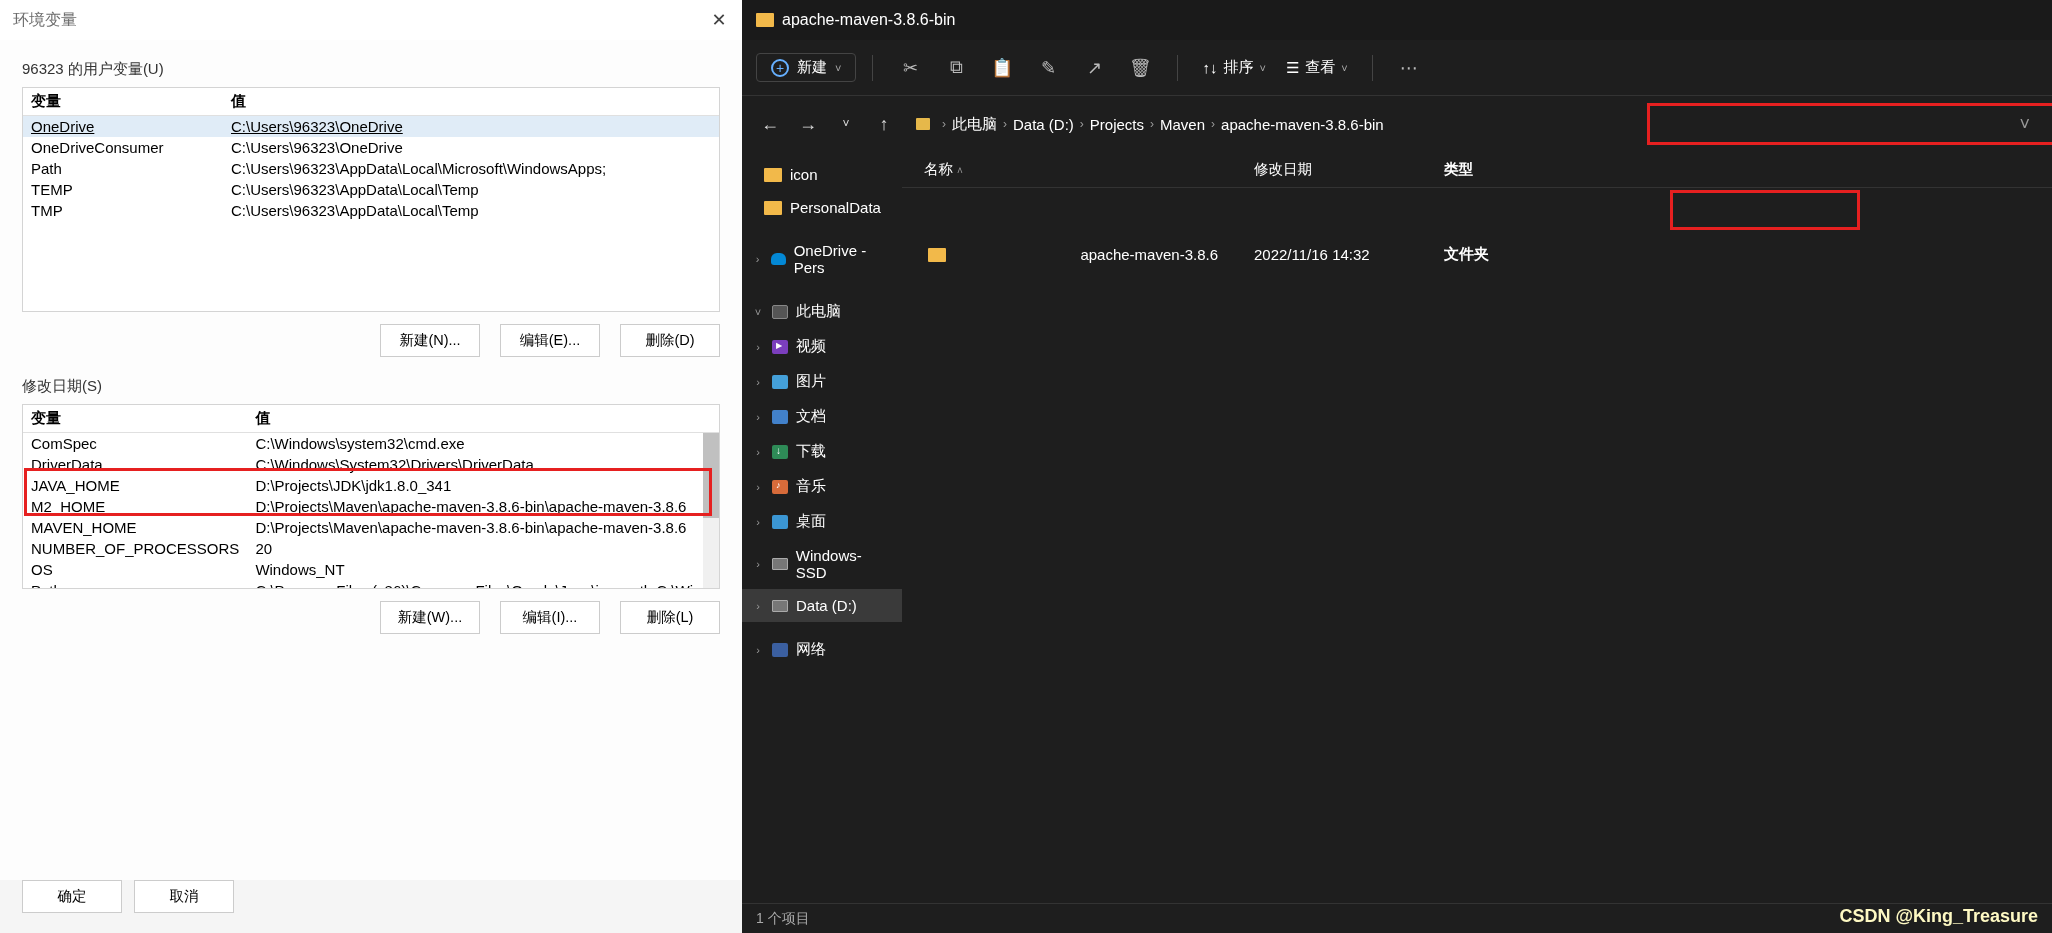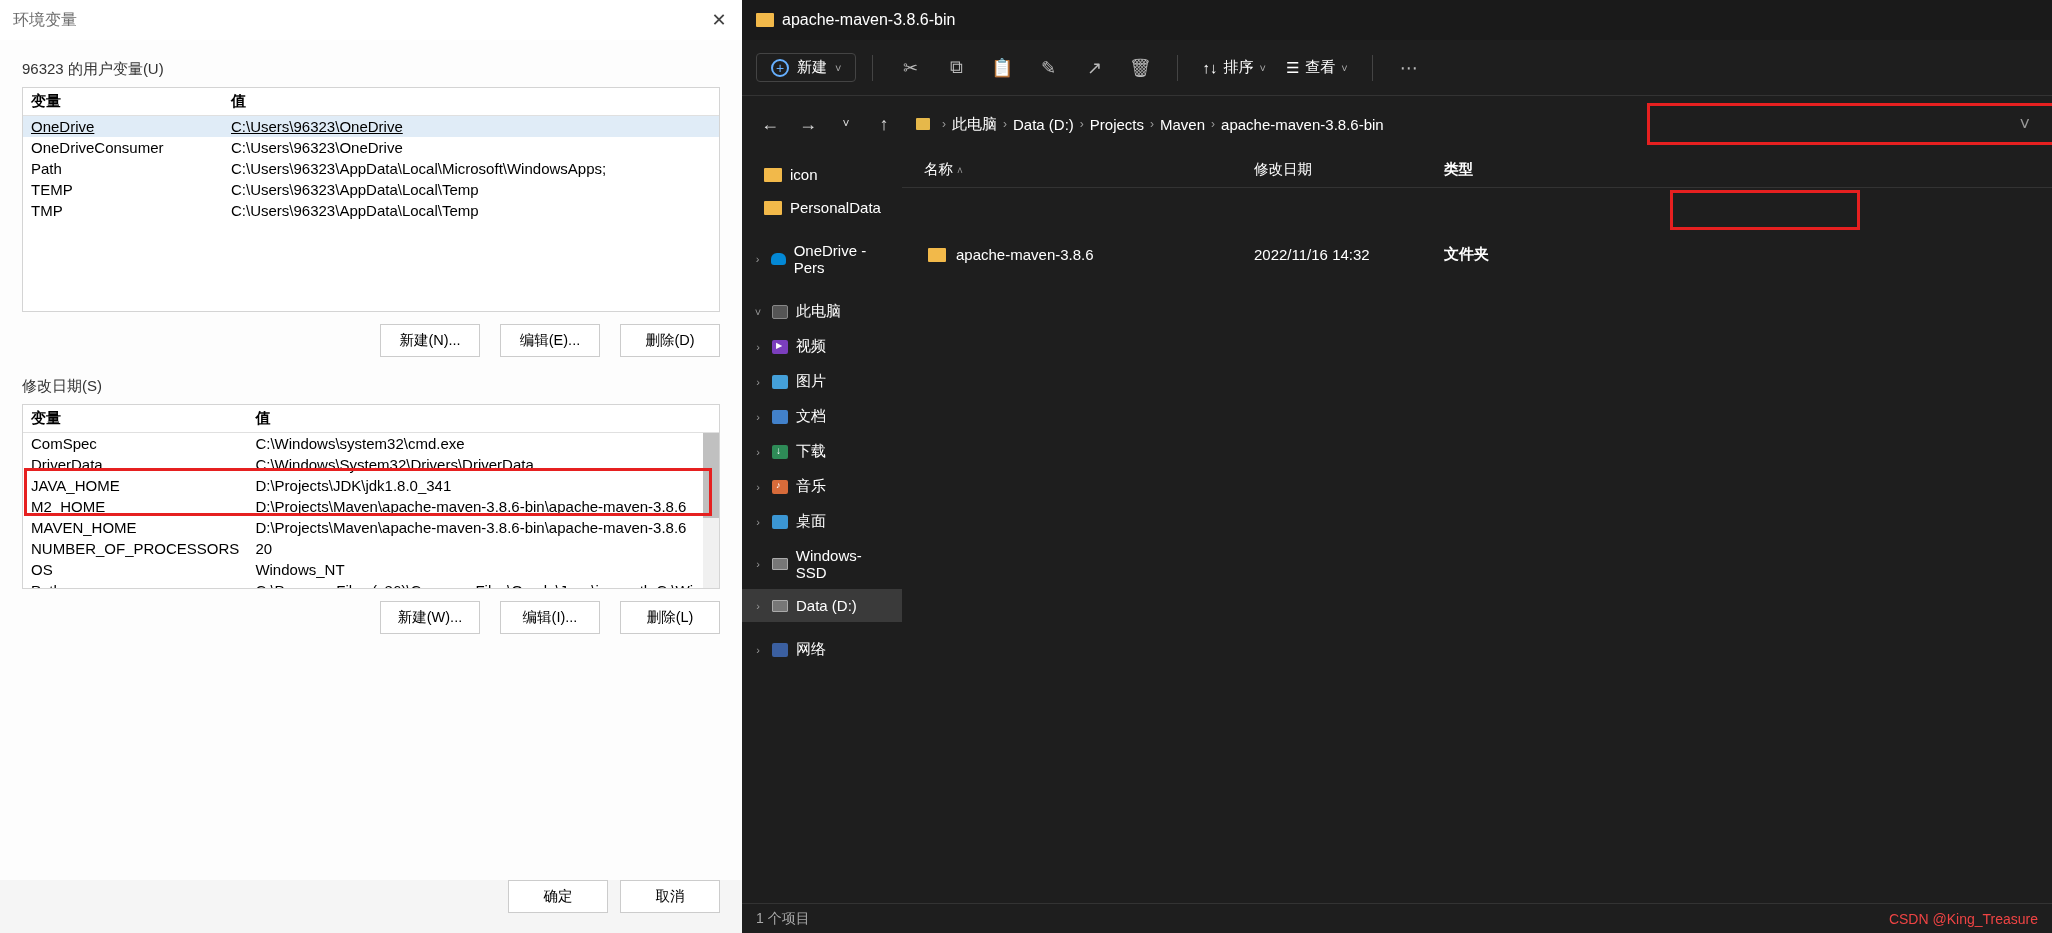--- a/index.html
+++ b/index.html
@@ -22,21 +22,21 @@
     .col-value { width: calc(100% - 200px); }
     .scroll-track { position: absolute; right: 0; top: 28px; width: 16px; bottom: 0; background: #f0f0f0; }
     .scroll-thumb { width: 100%; background: #c0c0c0; }
     
     .btn-row { display: flex; justify-content: flex-end; gap: 20px; margin: 12px 0 20px; }
     .btn { min-width: 100px; padding: 6px 16px; font-size: 14.5px; background: #fff; border: 1px solid #ccc; cursor: pointer; }
     
     .highlight-red-box { position: absolute; border: 3px solid #e62020; pointer-events: none; z-index: 10; }
     .hl1 { left: 24px; top: 468px; width: 688px; height: 48px; }
     
-    .dialog-footer { display: flex; justify-content: flex-end; gap: 12px; padding: 0 22px 20px; }
+    .dialog-footer { display: flex; gap: 12px; padding: 0 22px 20px; }
     
     
     .explorer { flex: 1; background: #1e1e1e; color: #fff; display: flex; flex-direction: column; position: relative; }
     .ex-titlebar { height: 40px; display: flex; align-items: center; padding: 0 14px; font-size: 16px; background: #1a1a1a; }
     .ex-folder-icon { width: 18px; height: 14px; background: #f2b94a; border-radius: 1px; margin-right: 8px; display: inline-block; }
     
     .ex-toolbar { height: 56px; display: flex; align-items: center; padding: 0 14px; gap: 4px; border-bottom: 1px solid #333; }
     .new-btn { display: flex; align-items: center; gap: 8px; padding: 4px 14px; border: 1px solid #444; border-radius: 4px; cursor: pointer; font-size: 15px; }
     .new-plus { width: 18px; height: 18px; border: 2px solid #66b0ff; border-radius: 50%; display: inline-flex; align-items: center; justify-content: center; color: #66b0ff; font-size: 14px; line-height: 1; }
     .tb-divider { width: 1px; height: 26px; background: #444; margin: 0 12px; }
@@ -76,25 +76,25 @@
     
     .file-area { flex: 1; display: flex; flex-direction: column; gap: 47px; }
     .file-header { display: flex; padding: 8px 4px; font-size: 14.5px; border-bottom: 1px solid #333; }
     .fh-col { padding: 0 18px; }
     .fh-name { width: 330px; }
     .fh-date { width: 190px; }
     .fh-type { flex: 1; font-weight: bold; }
     .sort-indicator { color: #999; font-size: 10px; margin-left: 4px; }
     
     .file-row { display: flex; align-items: center; padding: 10px 4px; font-size: 15px; cursor: pointer; }
-    .file-row .fh-name { display: flex; align-items: center; gap: 10px; padding-left: 22px; }
+    .file-row .fh-name { display: flex; align-items: center; gap: 10px; padding-left: 22px; justify-content: space-between; }
     .hl3 { left: 928px; top: 190px; width: 190px; height: 40px; }
     
     .status-bar { height: 30px; border-top: 1px solid #333; display: flex; align-items: center; padding: 0 14px; color: #aaa; font-size: 14px; justify-content: space-between; }
-    .watermark { position: absolute; right: 14px; bottom: 6px; color: #ef4444; font-size: 14px; pointer-events: none; }
+    .watermark { position: absolute; right: 14px; bottom: 6px; color: #fef9c3; font-size: 18px; pointer-events: none; font-weight: bold; }
   </style>
 </head>
 <body>
 
 <div class="env-dialog">
   <div class="dialog-titlebar">
     <span class="dialog-title">环境变量</span>
     <span class="dialog-close">✕</span>
   </div>
   <div class="dialog-body">

